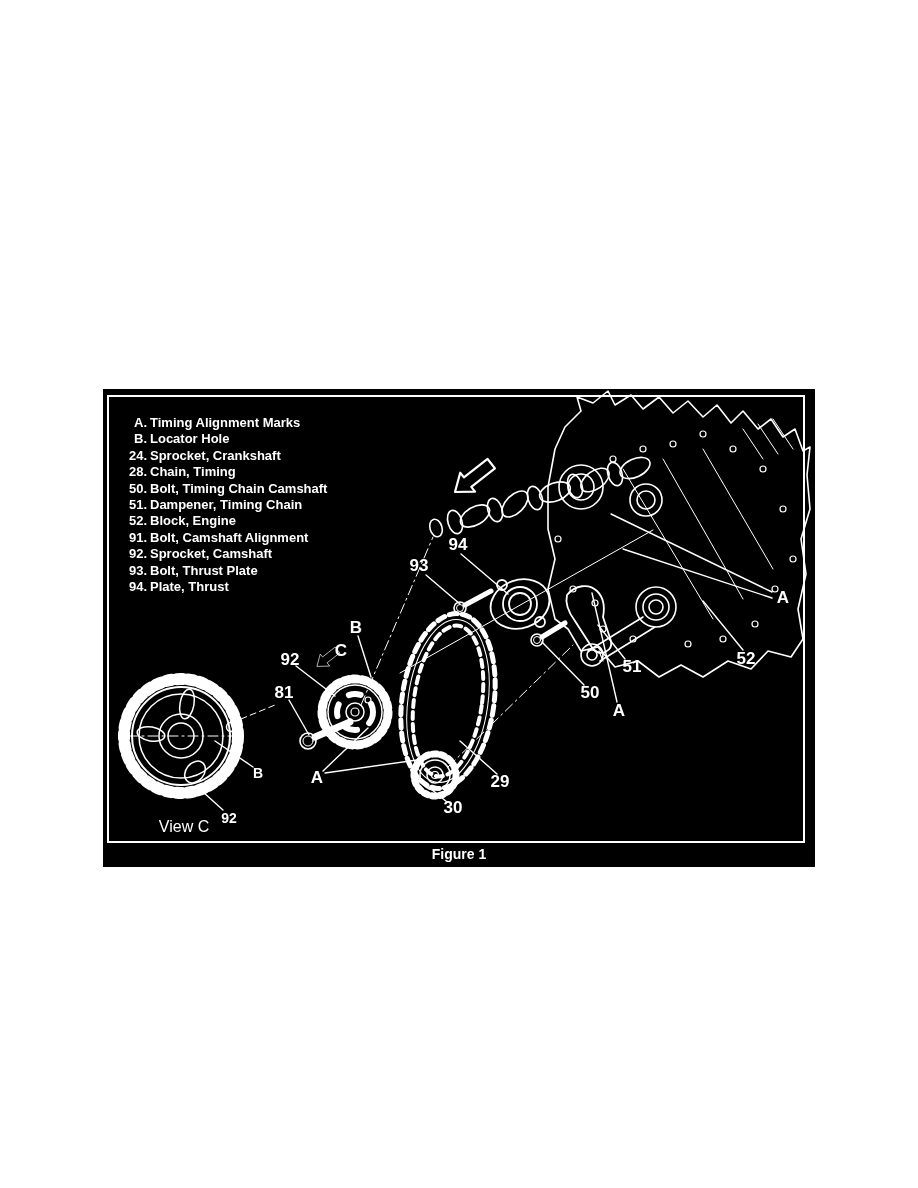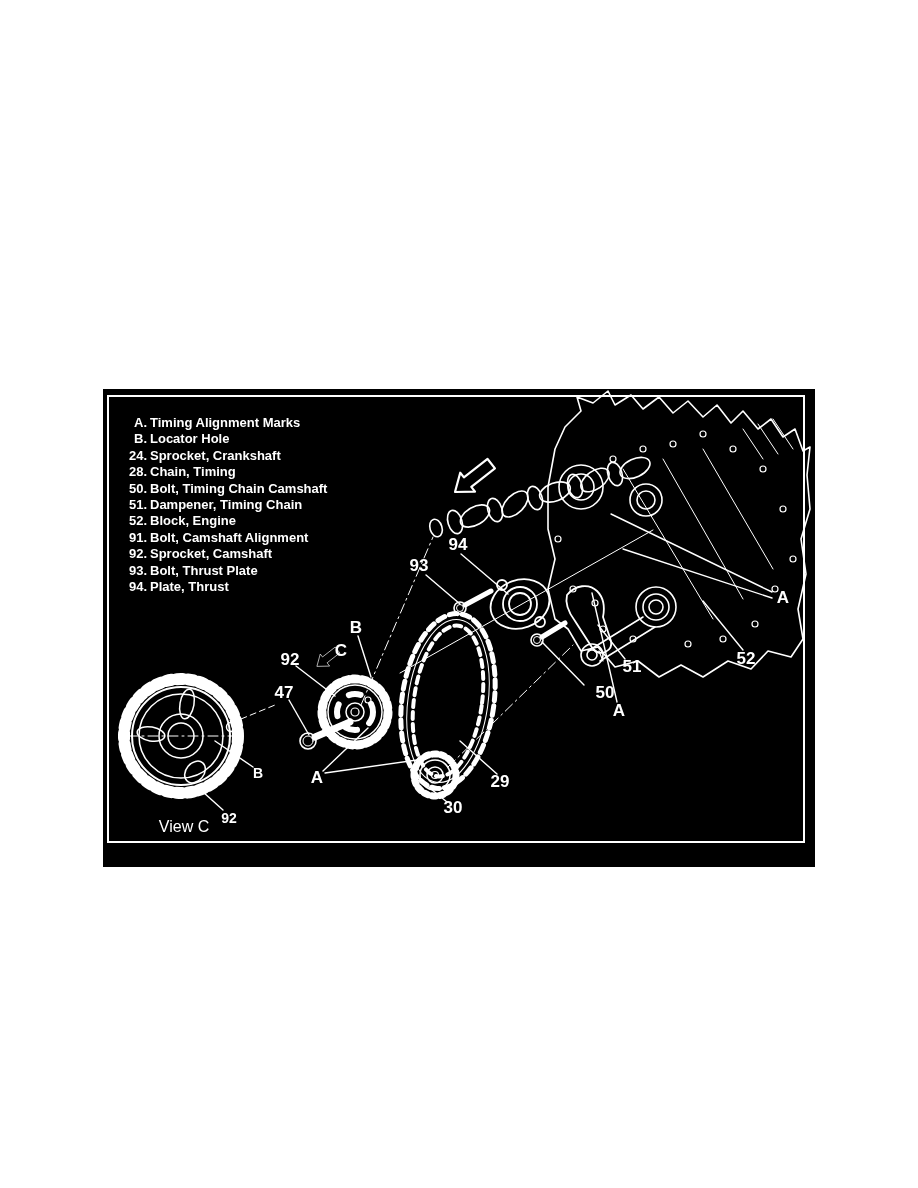--- a/index.html
+++ b/index.html
@@ -232,29 +232,30 @@
           <span class="legend-key">94.</span>
           <span class="legend-name">Plate, Thrust</span>
         </div>
     </div>
 
     <div class="callout" style="left:355px;top:156px">94</div>
     <div class="callout" style="left:316px;top:177px">93</div>
     <div class="callout" style="left:680px;top:209px">A</div>
     <div class="callout" style="left:643px;top:270px">52</div>
     <div class="callout" style="left:529px;top:278px">51</div>
-    <div class="callout" style="left:502px;top:304px">50</div>
+    <div class="callout" style="left:487px;top:304px">50</div>
     <div class="callout" style="left:516px;top:322px">A</div>
     <div class="callout" style="left:187px;top:271px">92</div>
     <div class="callout" style="left:238px;top:262px;font-size:17px">C</div>
     <div class="callout" style="left:253px;top:239px">B</div>
-    <div class="callout" style="left:181px;top:304px">47</div>
+    <div class="callout" style="left:181px;top:304px">81</div>
     <div class="callout" style="left:214px;top:389px">A</div>
     <div class="callout" style="left:397px;top:393px">29</div>
     <div class="callout" style="left:350px;top:419px">30</div>
     <div class="callout small" style="left:155px;top:384px">B</div>
     <div class="callout small" style="left:126px;top:429px">92</div>
 
     <div id="view-c-label" style="left:81px;top:438px">View C</div>
 
     <div id="inner-border"></div>
+    <div id="figure-caption">Figure 1</div>
   </div>
 </div>
 
 </body></html>

